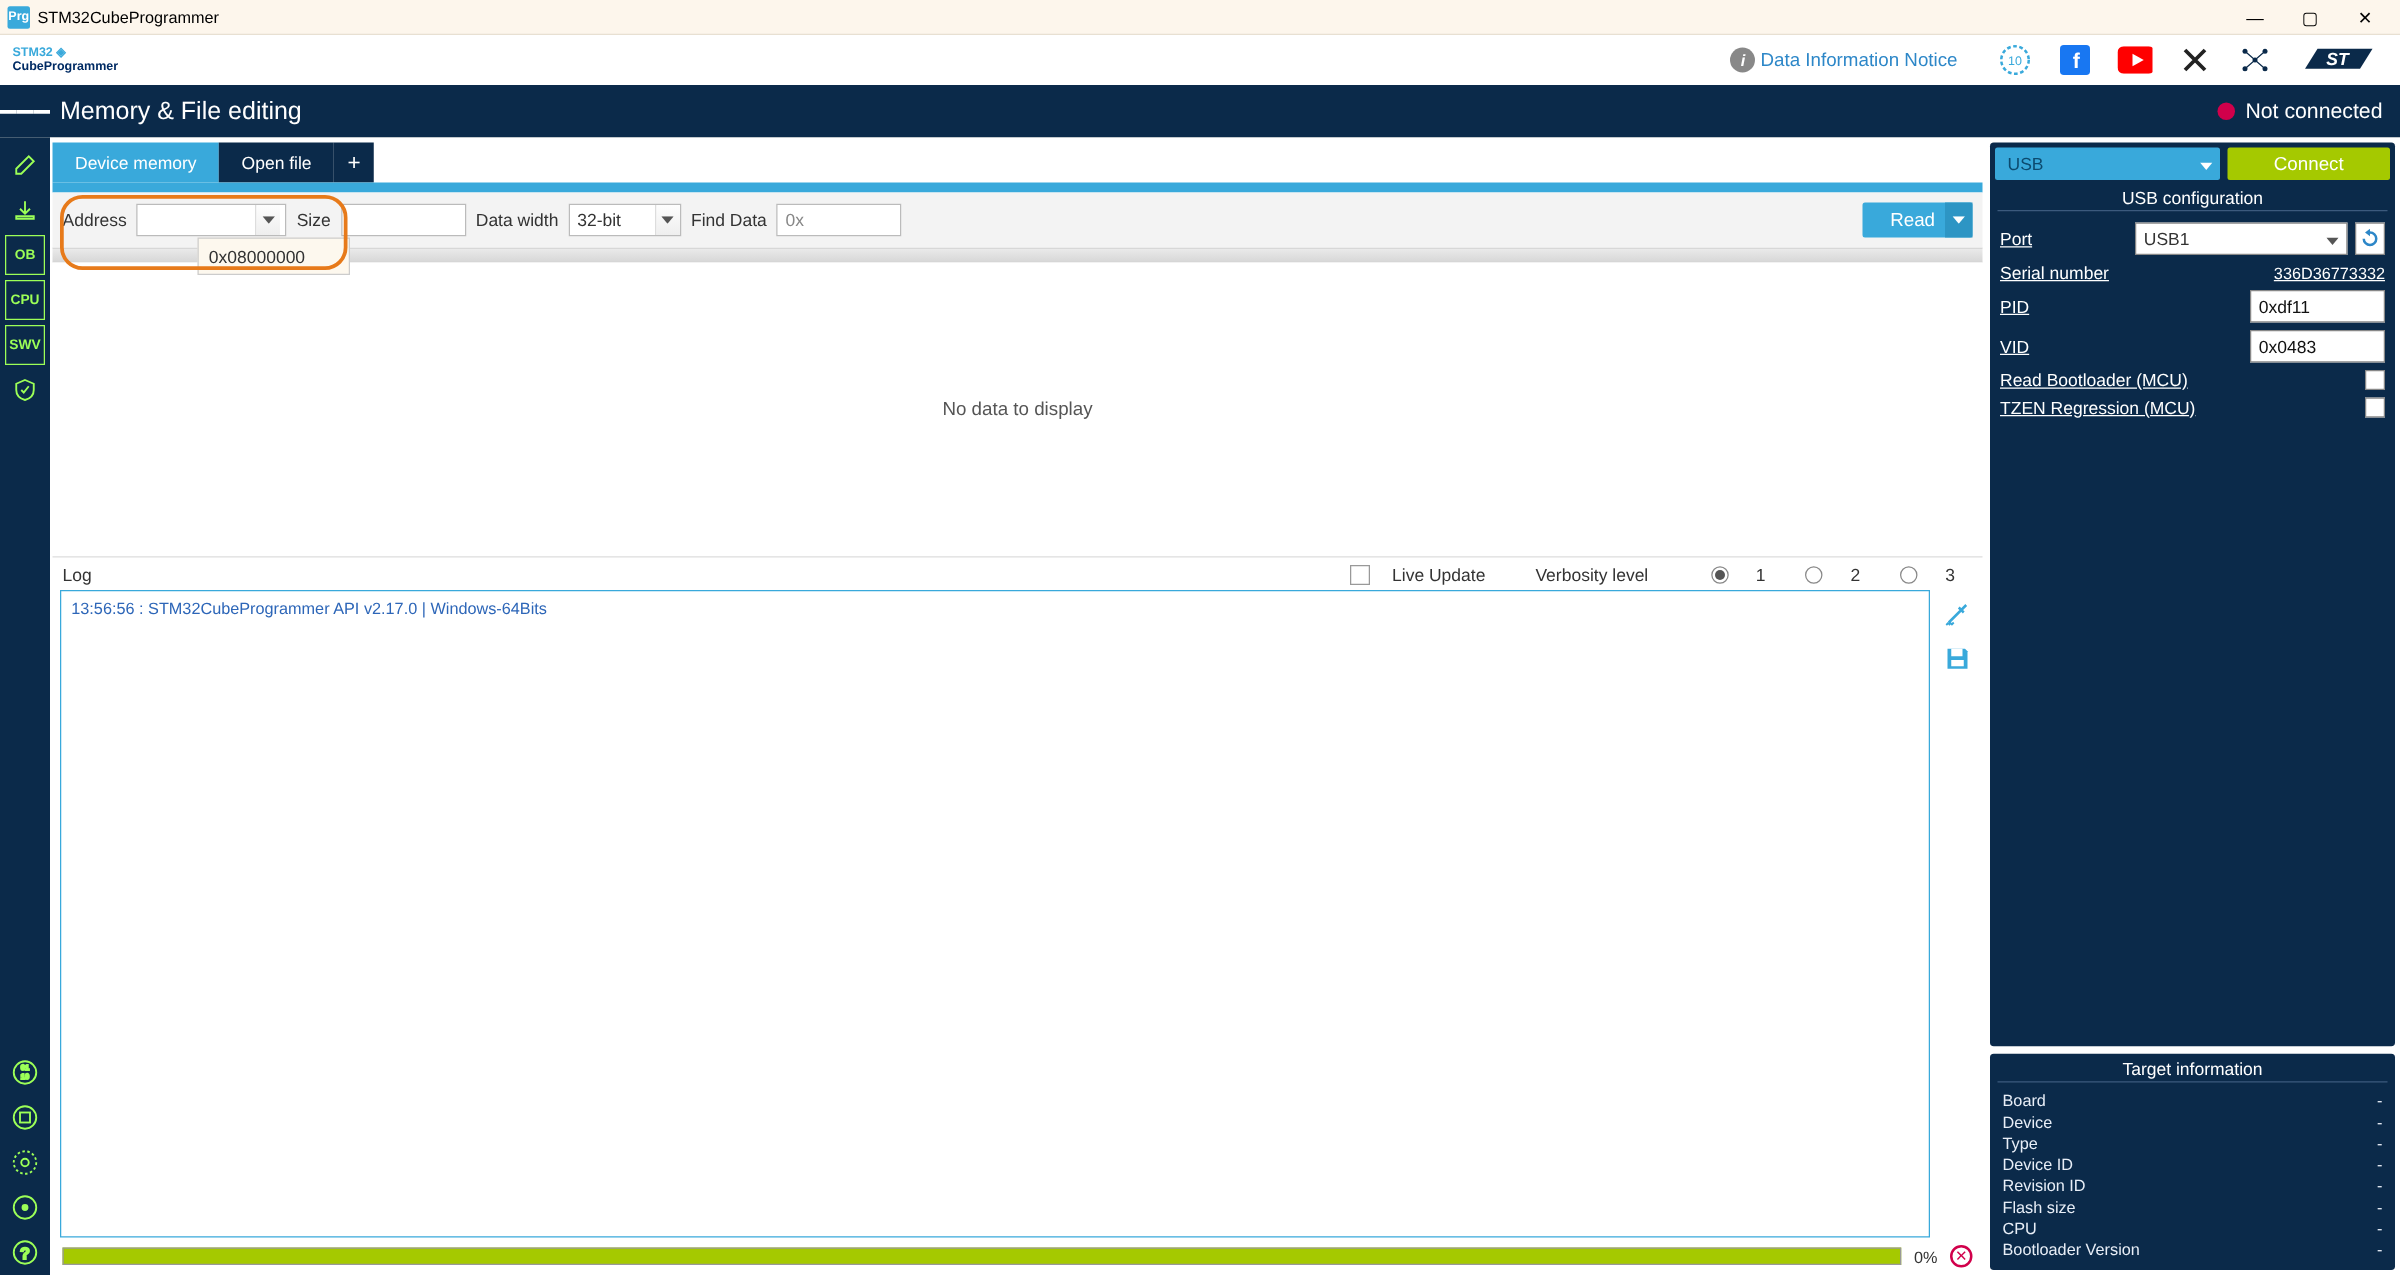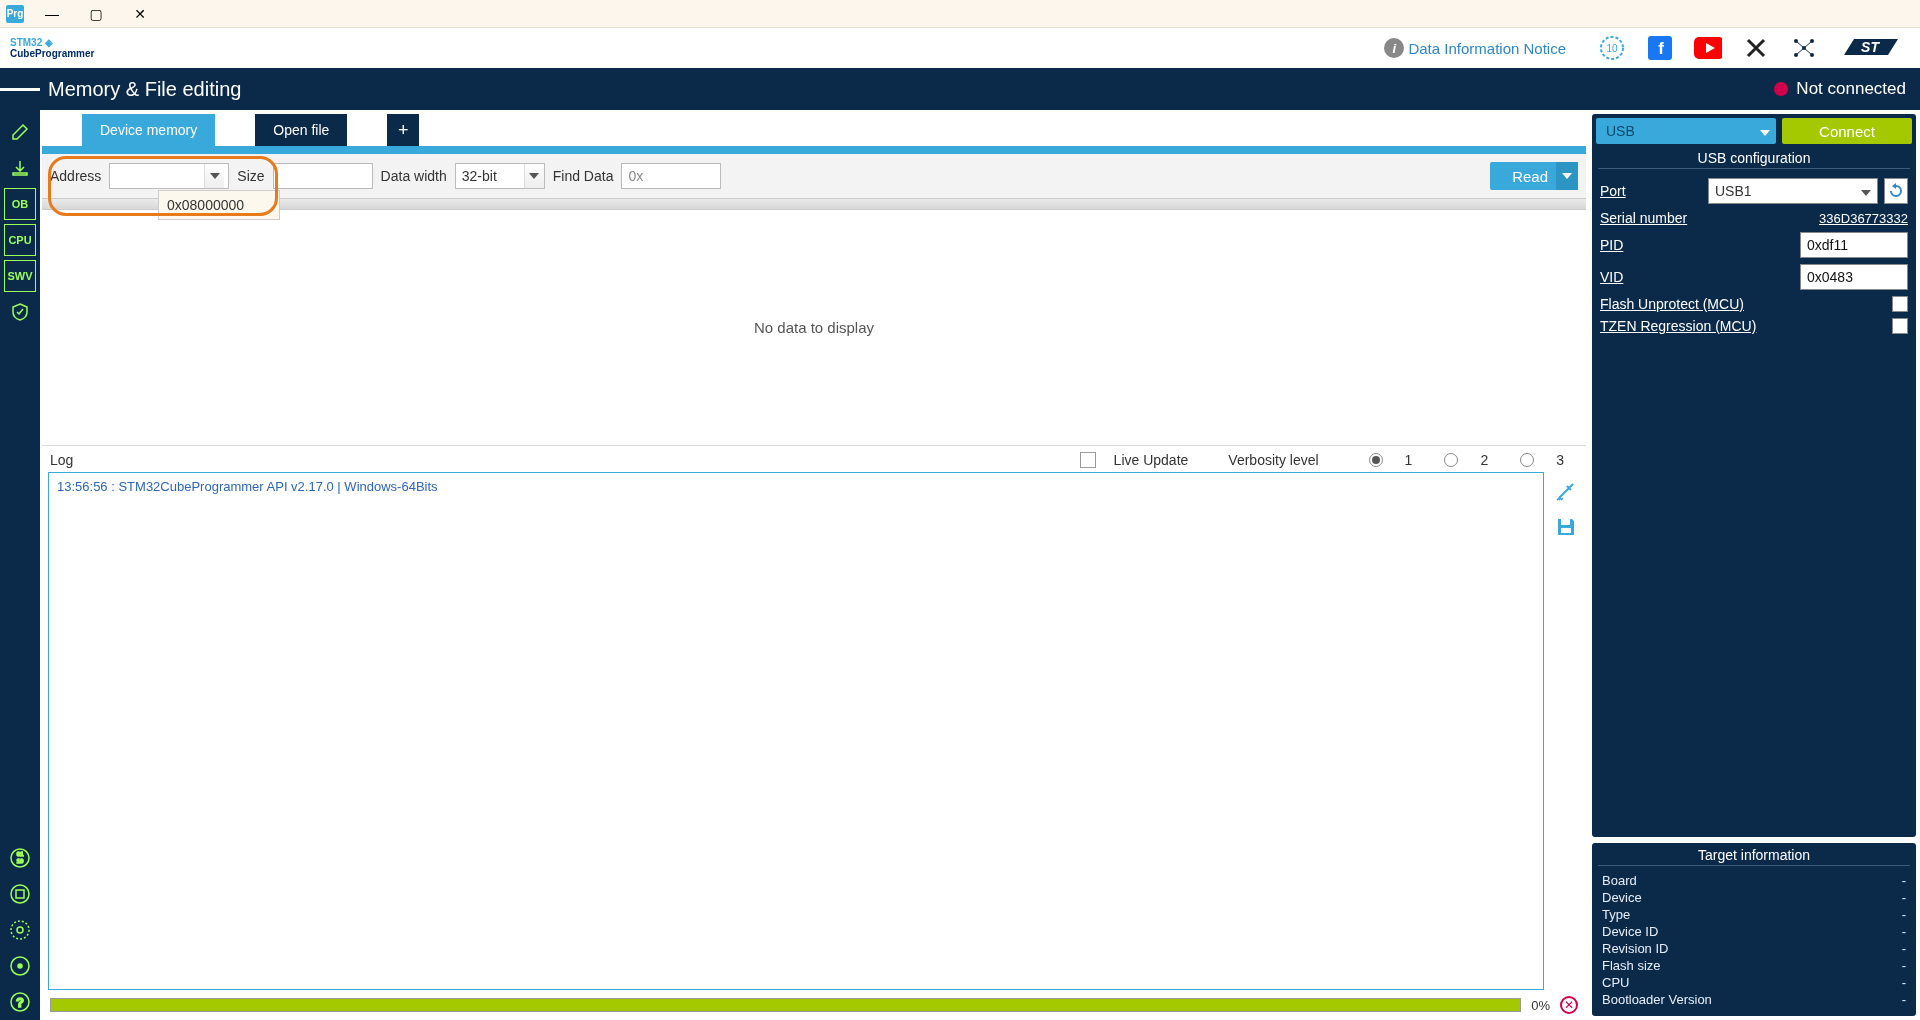--- a/index.html
+++ b/index.html
@@ -39,21 +39,21 @@
 .toolrail .tool svg { stroke: #9cff57; fill: none; stroke-width: 1.5; }
 .toolrail .sep { flex: 1; }
 .toolrail .tool.help { color: #9cff57; font-size: 18px; }
 .toolrail .tool.round svg { stroke: #9cff57; }
 
 
 .centercol { flex: 1; display: flex; flex-direction: column; min-width: 0; padding: 0 2px 2px 2px; background: #fff;}
 
 
 .tabrow { display: flex; height: 32px; margin-top: 4px; }
-.tabrow .tab { padding: 0 18px; display: flex; align-items: center; color: #fff; font-size: 14px; cursor: pointer; margin-left: 40px; }
+.tabrow .tab { padding: 0 18px; display: flex; align-items: center; color: #fff; font-size: 14px; cursor: pointer; }
 .tabrow .tab.active { background: #39a9db; }
 .tabrow .tab.dark { background: #0b2a4a; }
 .tabrow .tab.plus { background: #0b2a4a; width: 32px; justify-content: center; font-size: 18px; padding: 0; }
 
 .bluebar { height: 8px; background: #39a9db; }
 
 
 .toolbar { background: #f3f3f3; padding: 8px 8px; display: flex; align-items: center; gap: 8px; font-size: 14px; color: #333; position: relative; }
 .toolbar label { color: #333; }
 .combo { position: relative; display: inline-flex; align-items: center; background: #fff; border: 1px solid #bbb; height: 26px; }
@@ -113,20 +113,21 @@
 
 .target-panel .panel-title { padding-top: 4px; }
 .trow { display: flex; justify-content: space-between; padding: 1px 10px; font-size: 13px; color: #e8eef7; }
 .trow .dash { color: #e8eef7; }
 </style>
 </head>
 <body>
 
 <div class="titlebar">
   <div class="app-icon">Prg</div>
+  <div class="title-text">STM32CubeProgrammer</div>
   <div class="win-btn">—</div>
   <div class="win-btn">▢</div>
   <div class="win-btn">✕</div>
 </div>
 
 <div class="brandband">
   <div class="logo-cube">
     <span>STM32</span> <span style="color:#39a9db;">◈</span><br>
     <span class="s2">CubeProgrammer</span>
   </div>
@@ -368,21 +369,21 @@
       </div>
       <div class="cfg-row">
         <span class="lab">PID</span>
         <input class="white" value="0xdf11" style="">
       </div>
       <div class="cfg-row">
         <span class="lab">VID</span>
         <input class="white" value="0x0483" style="">
       </div>
       <div class="cfg-row">
-        <span class="lab">Flash Unprotect (MCU)</span>
+        <span class="lab">Read Bootloader (MCU)</span>
         <span class="chk2"></span>
       </div>
       <div class="cfg-row">
         <span class="lab">TZEN Regression (MCU)</span>
         <span class="chk2"></span>
       </div>
     </div>
 
     <div class="target-panel">
       <div class="panel-title">Target information</div>

